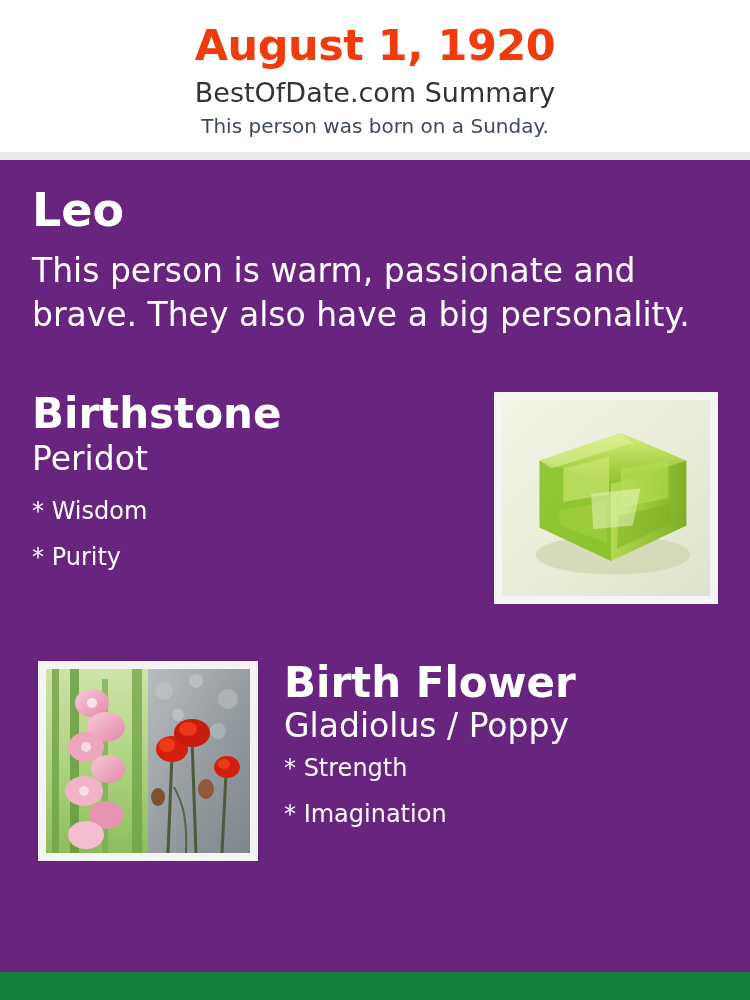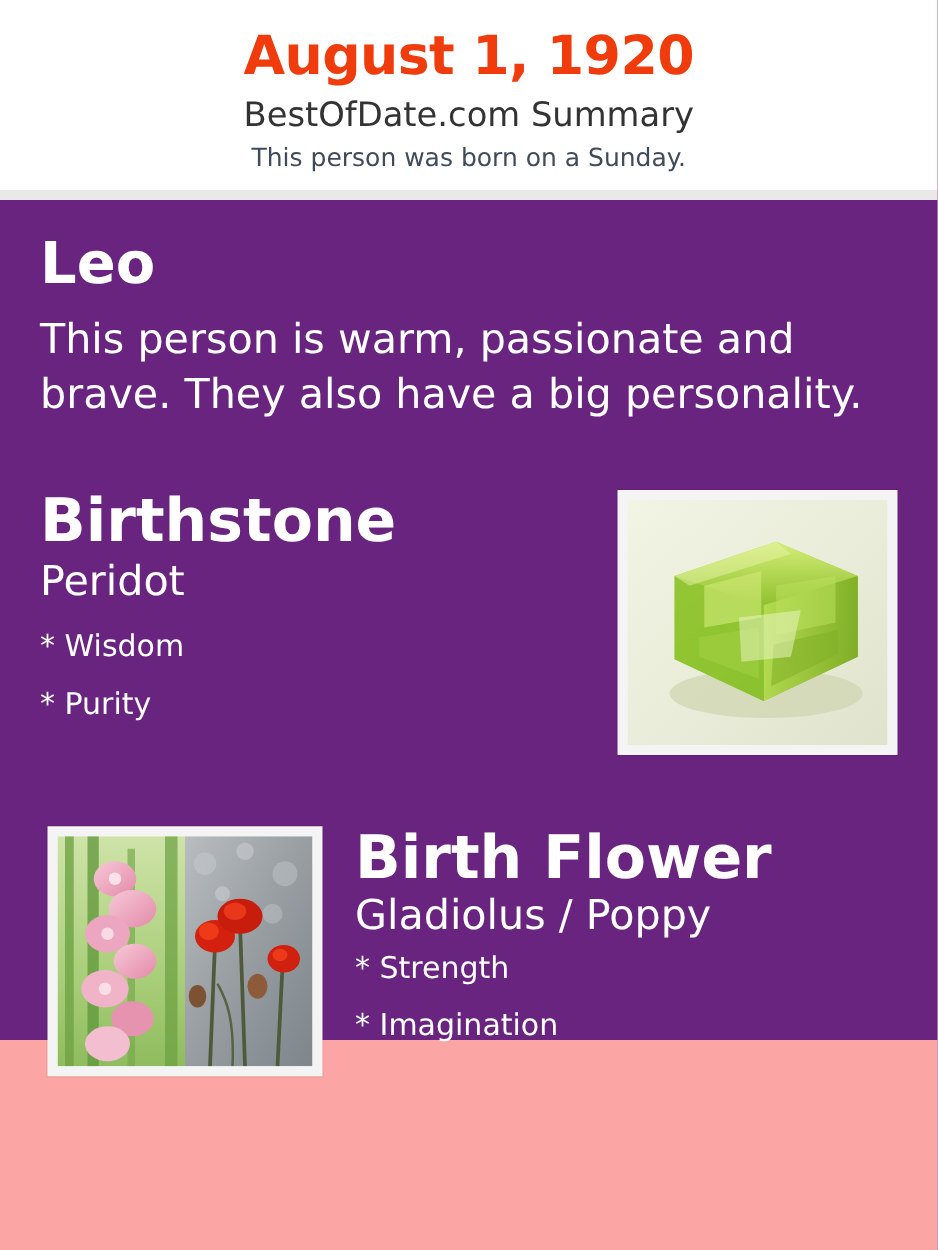--- a/index.html
+++ b/index.html
@@ -10,21 +10,21 @@
     width: 750px;
     height: 1000px;
     background: #ffffff;
     font-family: "DejaVu Sans", sans-serif;
     overflow: hidden;
   }
   .page {
     width: 750px;
     height: 1000px;
     position: relative;
-    background: #fca5a5;
+    background: #15803d;
   }
 
   
   .header {
     background: #ffffff;
     padding: 22px 20px 14px 20px;
     text-align: center;
     box-sizing: border-box;
   }
   .header-date {
@@ -50,21 +50,21 @@
   .header-rule {
     height: 8px;
     background: #e9e9e9;
     width: 100%;
   }
 
   
   .panel {
     background: #68247f;
     width: 750px;
-    height: 672px;
+    height: 812px;
     box-sizing: border-box;
     padding: 26px 32px 20px 32px;
     position: relative;
   }
 
   .sign-name {
     color: #ffffff;
     font-size: 46px;
     font-weight: bold;
     line-height: 1.05;
@@ -83,21 +83,21 @@
   .stone-block {
     margin-top: 54px;
     position: relative;
     min-height: 225px;
   }
   .stone-text {
     width: 430px;
   }
   .block-title {
     color: #ffffff;
-    font-size: 48px;
+    font-size: 42px;
     font-weight: bold;
     line-height: 1.05;
     margin: 5px 0 2px 0;
   }
   .block-sub {
     color: #ffffff;
     font-size: 33px;
     line-height: 1.25;
     margin: 0 0 10px 0;
   }

